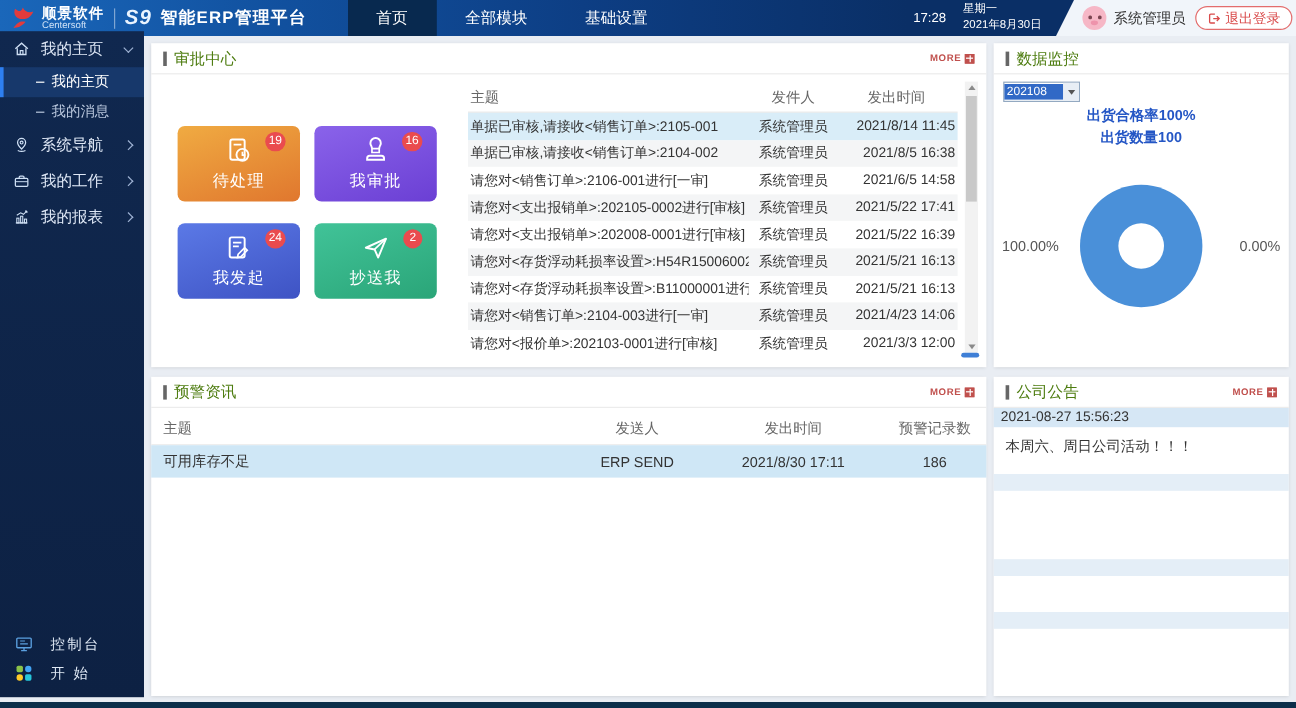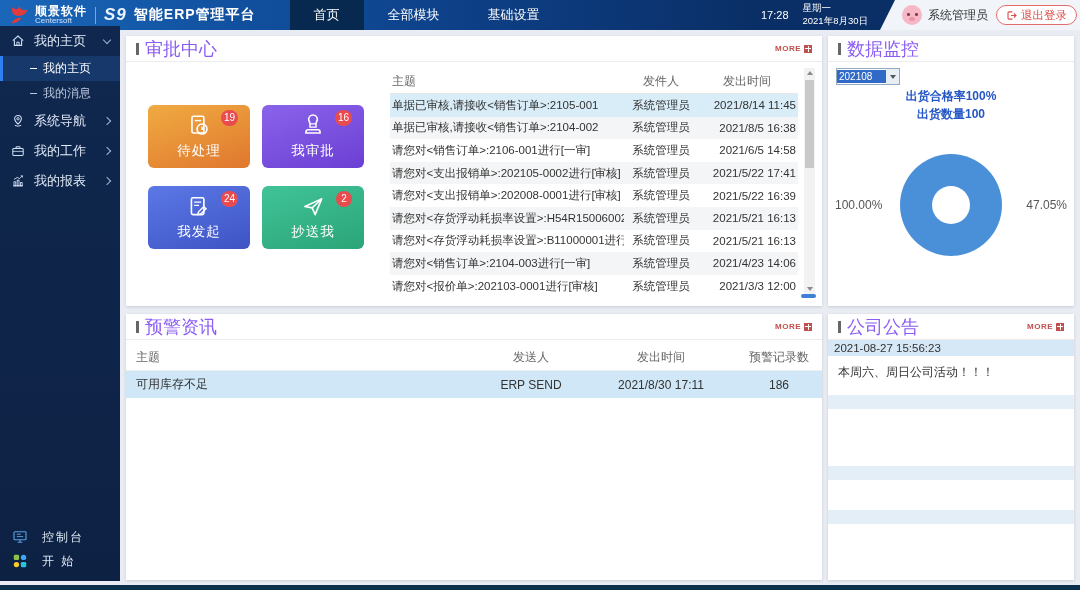--- a/index.html
+++ b/index.html
@@ -46,21 +46,21 @@
   .side-sub .dash { width:7px; height:1.5px; background:currentColor; margin-right:6px; }
   .side-sub.active { background:#17386b; border-left:3px solid #2e7ff0; padding-left:27px; color:#fff; }
   .side-foot { position:absolute; left:0; width:120px; height:24px; display:flex; align-items:center; gap:14px;
     padding:0 12px; color:#dfe8f4; font-size:12px; letter-spacing:2px; cursor:pointer; }
 
   
   .main { position:absolute; left:120px; top:30px; right:0; bottom:5px; background:#e9edf3; }
   .panel { position:absolute; background:#fff; box-shadow:0 1px 3px rgba(0,0,0,.14); }
   .panel-head { height:26px; display:flex; align-items:center; gap:6px; padding:0 10px; border-bottom:1px solid #ececec; }
   .panel-bar { width:3px; height:12px; background:#666; }
-  .panel-title { font-size:18px; color:#8b5cf6; }
+  .panel-title { font-size:13px; color:#4d7c0f; }
   .more-btn { margin-left:auto; display:flex; align-items:center; gap:3px; color:#c0504d; font-size:8px;
     font-weight:bold; letter-spacing:.5px; cursor:pointer; }
   .more-ico { width:8px; height:8px; background:
     linear-gradient(#fff,#fff) 50% 0/1px 100% no-repeat,
     linear-gradient(#fff,#fff) 0 50%/100% 1px no-repeat, #c0504d; border:1px solid #c0504d; }
 
   .p-approval { left:6px; top:6px; width:696px; height:270px; }
   .p-monitor  { left:708px; top:6px; width:246px; height:270px; }
   .p-alerts   { left:6px; top:284px; width:696px; height:266px; }
   .p-notice   { left:708px; top:284px; width:246px; height:266px; }
@@ -365,21 +365,21 @@
             <i></i>
           </span>
       </div>
       <div class="stat1">出货合格率100%</div>
       <div class="stat2">出货数量100</div>
 
       <div class="donut" style="background: rgb(74, 144, 217);">
         <span class="donut-hole"></span>
       </div>
       <span class="side-lab l">100.00%</span>
-      <span class="side-lab r">47.05%</span>
+      <span class="side-lab r">0.00%</span>
 
     </div>
 
     <div class="panel p-alerts">
       <div class="panel-head">
         <span class="panel-bar"></span>
         <span class="panel-title">预警资讯</span>
         <span class="more-btn">
           <span>MORE</span>
           <span class="more-ico"></span>

